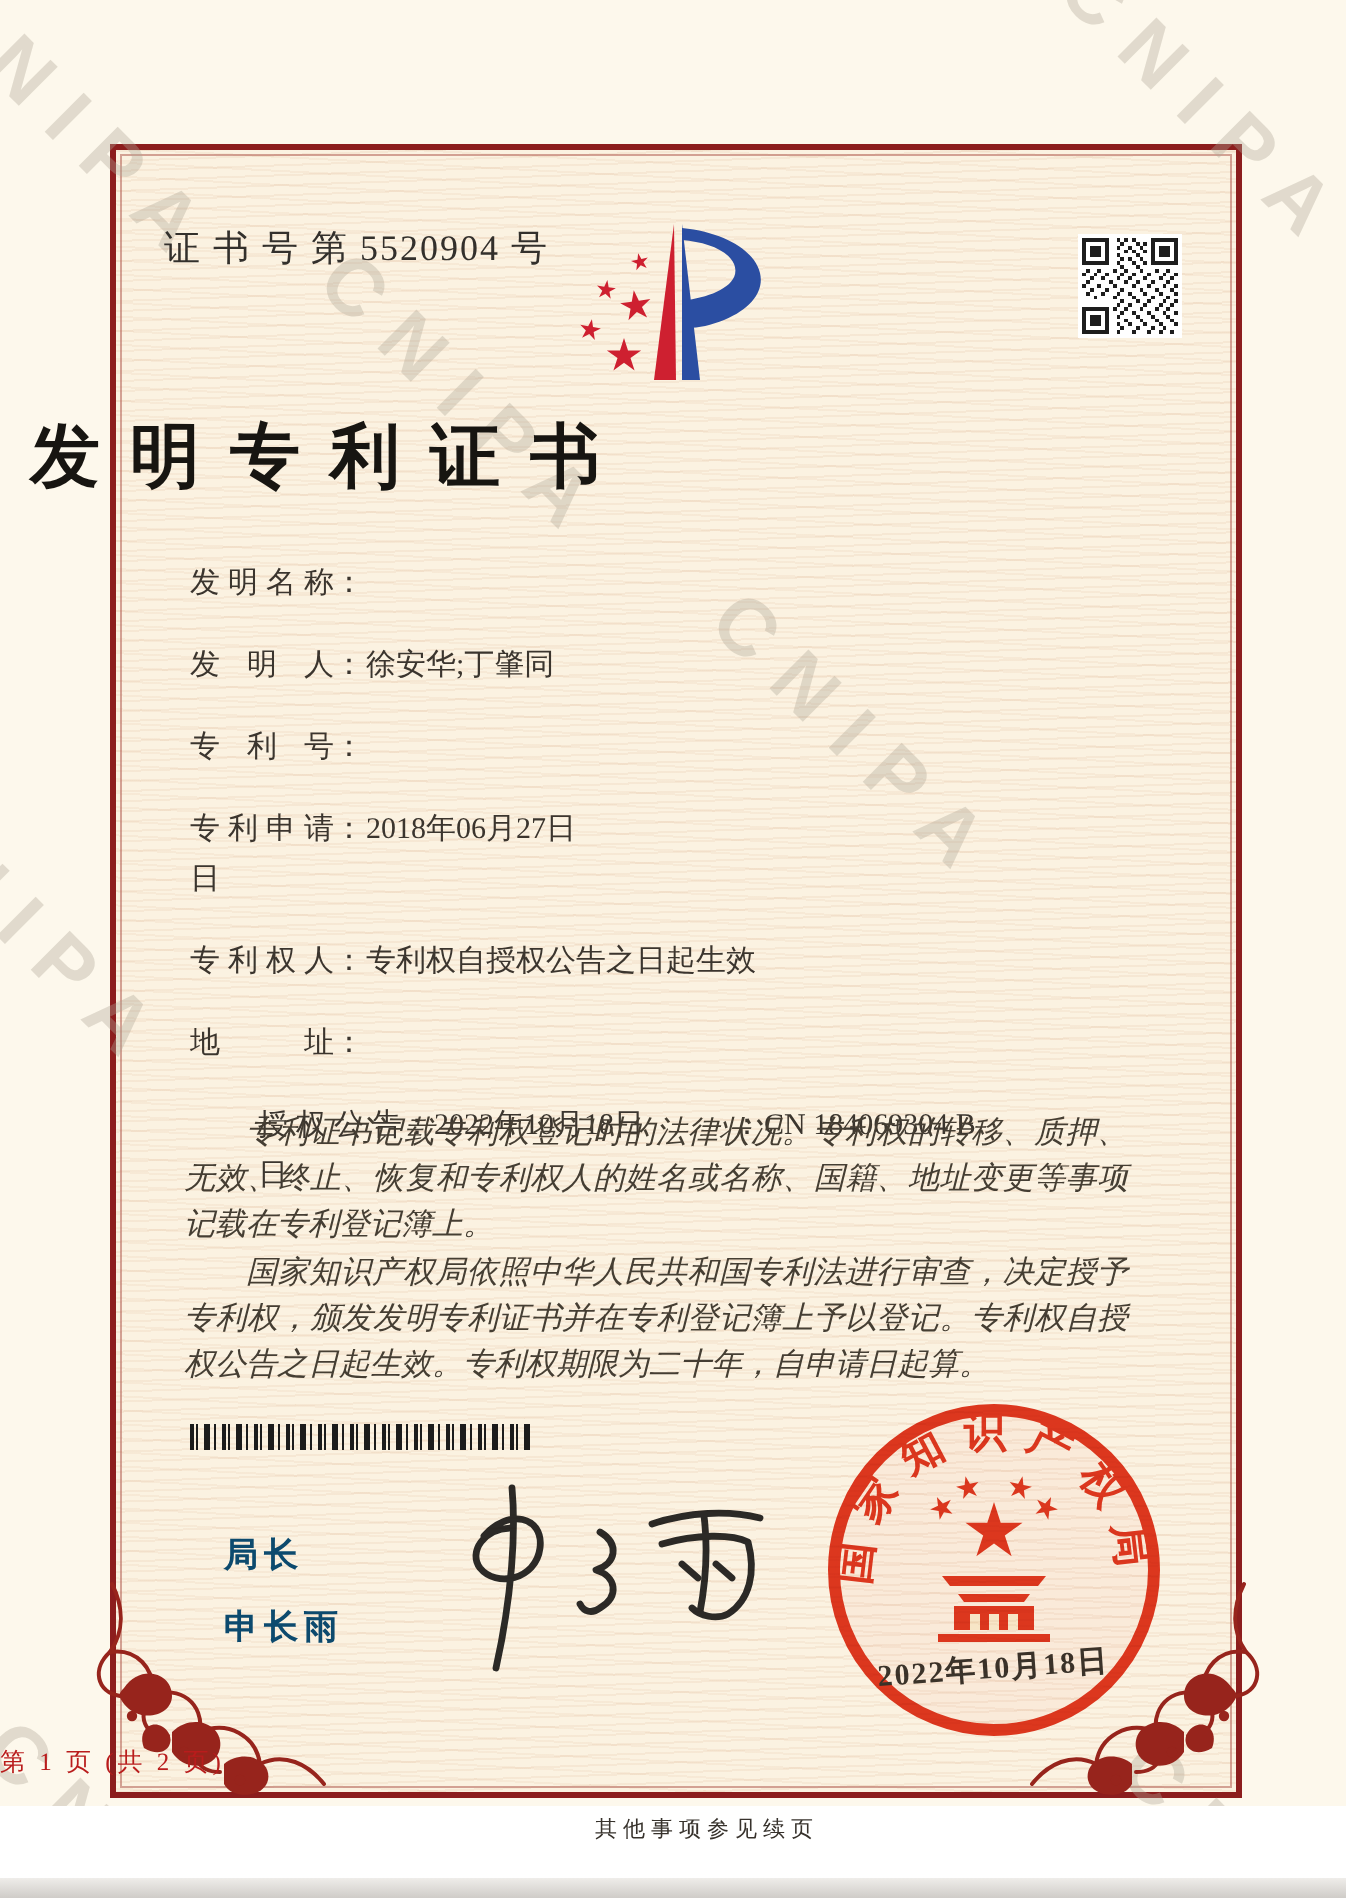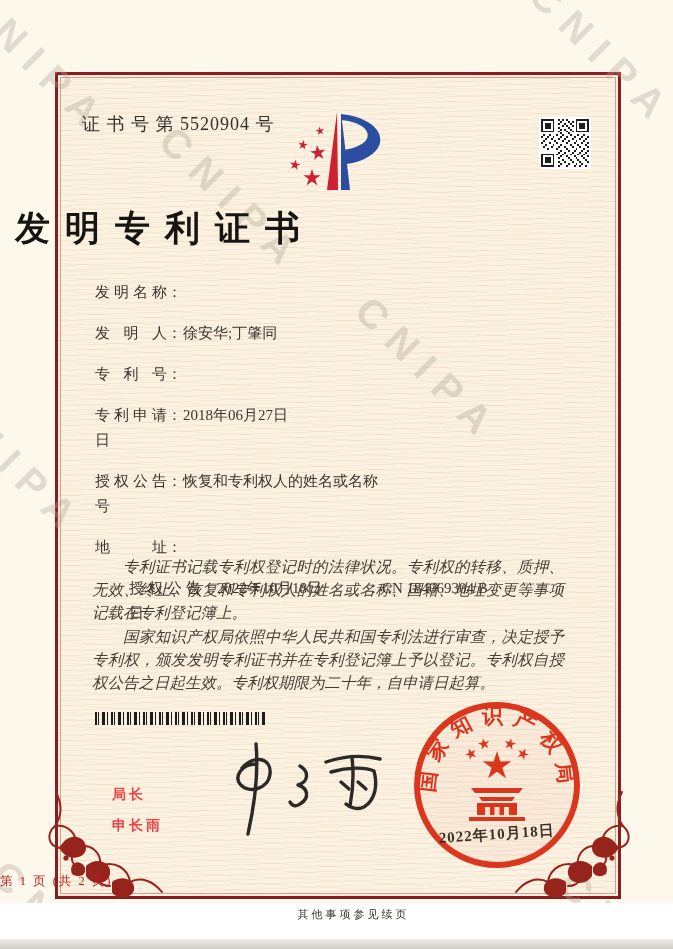--- a/index.html
+++ b/index.html
@@ -53,21 +53,21 @@
   .paras p{margin:0 0 2px 0;text-indent:2em;}
   .barcode{
     left:95px;top:712px;width:172px;height:13px;
     background:repeating-linear-gradient(90deg,
       #1c1c1c 0 2px,rgba(0,0,0,0) 2px 3px,
       #1c1c1c 3px 4px,rgba(0,0,0,0) 4px 7px,
       #1c1c1c 7px 10px,rgba(0,0,0,0) 10px 12px,
       #1c1c1c 12px 13px,rgba(0,0,0,0) 13px 16px);
   }
   .signer{left:112px;top:766px;font-family:"Liberation Sans","DejaVu Sans",sans-serif;
-          font-weight:600;font-size:14px;color:#ef4444;letter-spacing:3px;margin-top:20px;}
+          font-weight:600;font-size:17px;color:#0c4a6e;letter-spacing:3px;}
   .signer div{margin-bottom:13px;}
   .sig{left:198px;top:738px;mix-blend-mode:multiply;}
   .seal{left:410px;top:698px;z-index:6;mix-blend-mode:multiply;}
   .flourish{z-index:4;pointer-events:none;}
   .fl-left{left:42px;top:782px;}
   .fl-right{left:511px;top:782px;transform:scaleX(-1);}
   .page-num{left:0;top:873px;width:673px;font-size:12.5px;
             letter-spacing:2px;color:#b91c1c;z-index:5;}
   .footer-white{position:absolute;left:0;top:903px;width:673px;height:46px;
                 background:#ffffff;z-index:4;}
@@ -174,23 +174,23 @@
     <div class="frow">
       <span class="f-label">专利号</span>
         <span class="f-colon">：</span>
     </div>
     <div class="frow">
       <span class="f-label">专利申请日</span>
         <span class="f-colon">：</span>
         <span class="f-value">2018年06月27日</span>
     </div>
     <div class="frow">
-      <span class="f-label">授权公告号</span>
-        <span class="f-colon">：</span>
-        <span class="f-value">恢复和专利权人的姓名或名称</span>
+      <span class="f-label">专利权人</span>
+        <span class="f-colon">：</span>
+        <span class="f-value">专利权自授权公告之日起生效</span>
     </div>
     <div class="frow">
       <span class="f-label">地址</span>
         <span class="f-colon">：</span>
     </div>
     <div class="grant-row">
       <span class="grant-pair">
         <span class="f-label">授权公告日</span>
           <span class="f-colon">：</span>
           <span>2022年10月18日</span>

